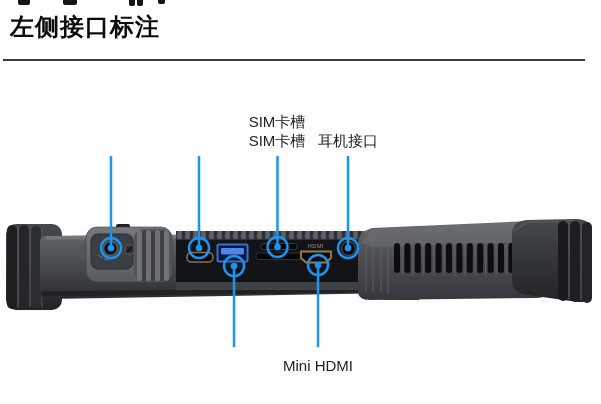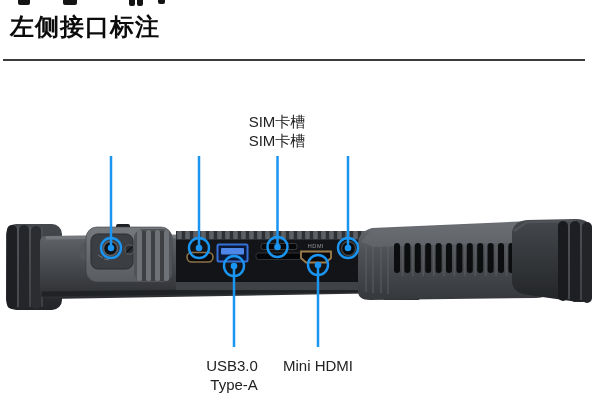--- a/index.html
+++ b/index.html
@@ -31,25 +31,22 @@
   <div class="frag" style="left:137px;width:6px;height:6px"></div>
   <div class="frag" style="left:158px;width:7px;height:4px"></div>
 
   <div class="page-title">左侧接口标注</div>
   <div class="divider"></div>
 
   <div class="lbl" style="left:277px;top:112px">
     <span>SIM卡槽</span>
     <span>SIM卡槽</span>
   </div>
-
-  <div class="lbl" style="left:232px;top:356px">
-    <span>USB3.0</span>
-    <span>Type-A</span>
-  </div>
+  <div class="lbl" style="left:348px;top:131px">耳机接口</div>
+
   <div class="lbl" style="left:318px;top:356px">Mini HDMI</div>
 
   <svg class="device-svg" viewBox="0 0 601 404">
     <defs>
       <linearGradient id="gBody" x1="0" y1="0" x2="0" y2="1">
         <stop offset="0" stop-color="#64676c"></stop>
           <stop offset="0.45" stop-color="#4a4d51"></stop>
         <stop offset="0.8" stop-color="#37393d"></stop>
           <stop offset="1" stop-color="#2a2c2f"></stop>
       </linearGradient>

